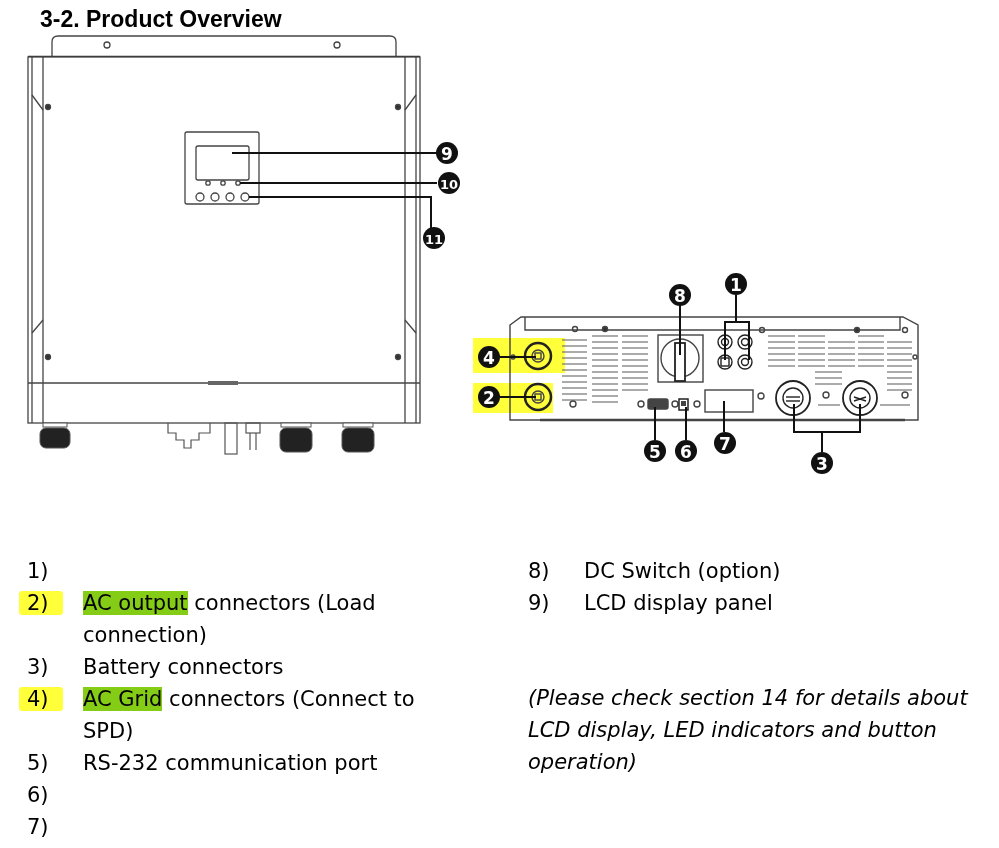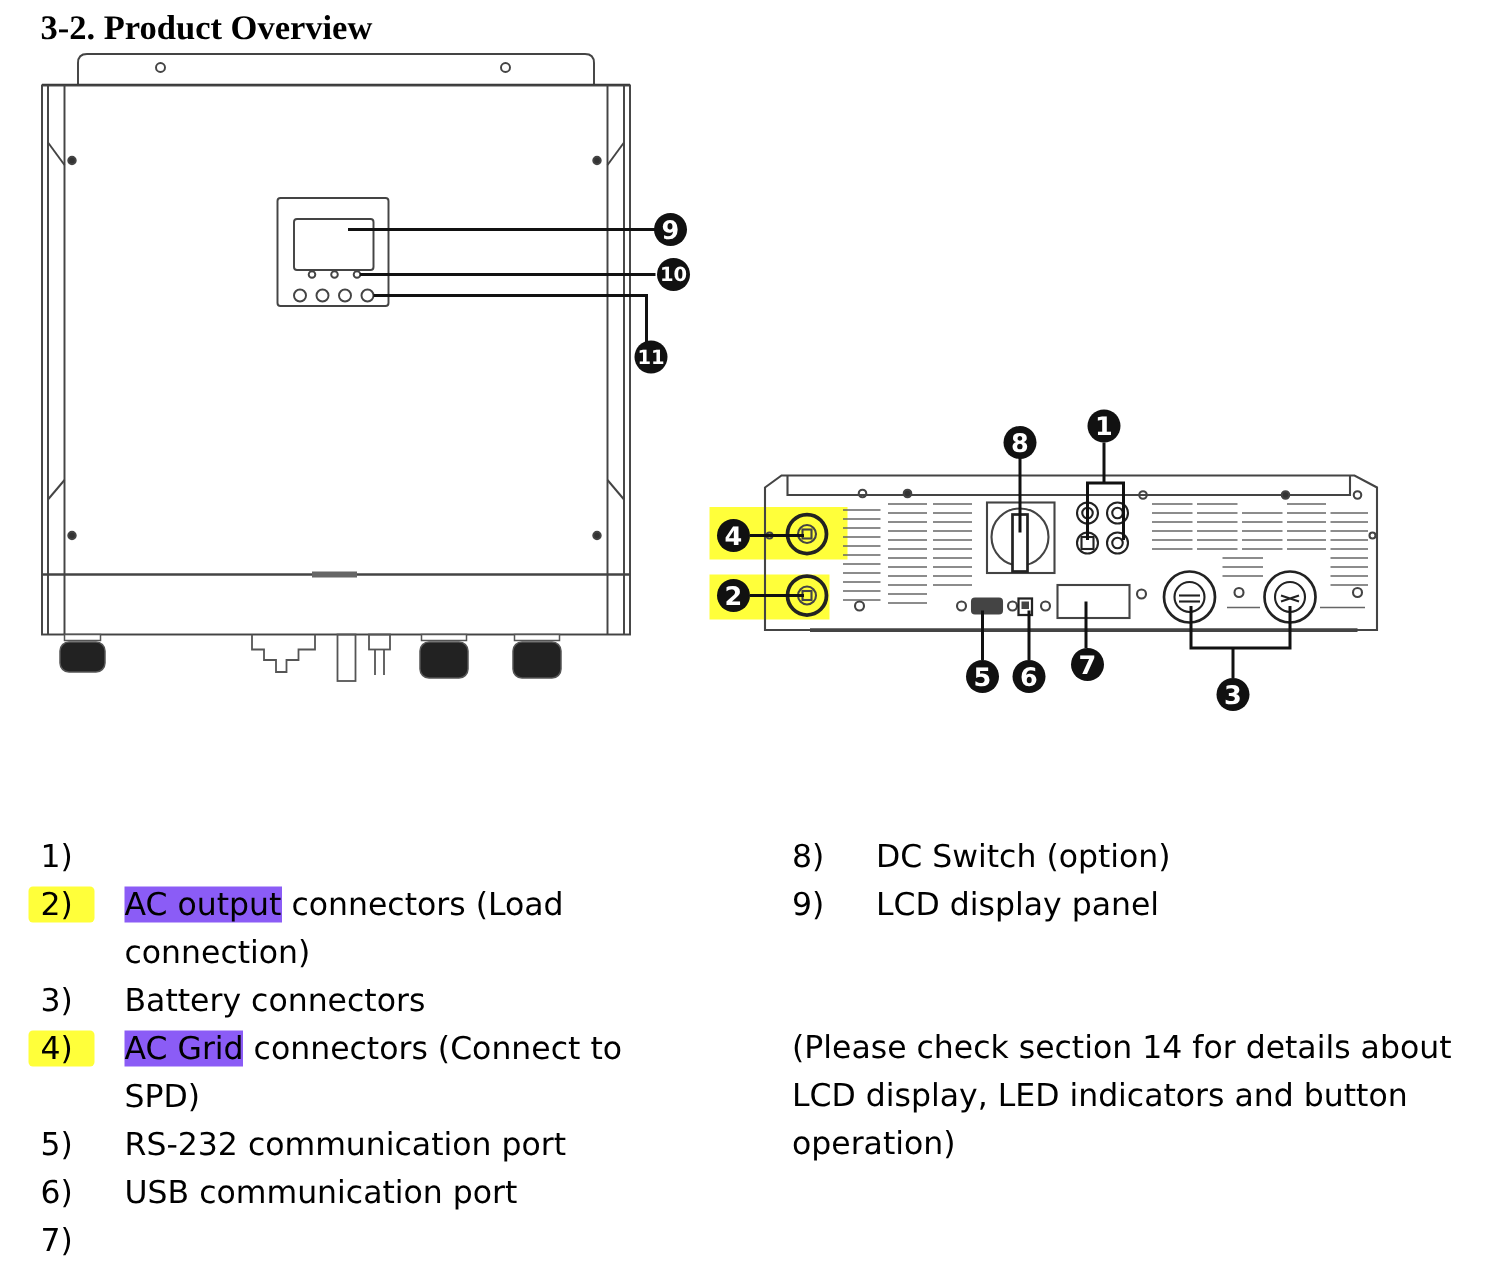--- a/index.html
+++ b/index.html
@@ -1,26 +1,26 @@
 <!DOCTYPE html>
 <html><head>
 <meta charset="utf-8">
 <style>
   html, body { margin:0; padding:0; background:#ffffff; }
   body { width:999px; height:848px; position:relative; overflow:hidden; font-family:"DejaVu Sans", sans-serif; color:#000; }
-  .title { position:absolute; left:27px; top:6px; font-family:Liberation Serif, serif; font-weight:bold; font-size:23px; letter-spacing:0px; }
+  .title { position:absolute; left:40px; top:6px; font-family:Liberation Sans, sans-serif; font-weight:bold; font-size:23px; letter-spacing:0px; }
   svg.fig { position:absolute; left:0; top:0; }
   .badge-text { font-family:"DejaVu Sans", sans-serif; font-weight:bold; fill:#fff; text-anchor:middle; dominant-baseline:central; }
   .list { position:absolute; font-family:"DejaVu Sans", sans-serif; font-size:21px; line-height:32px; }
   .item { position:relative; height:32px; white-space:nowrap; }
   .num { position:absolute; left:0; top:0; }
   .txt { position:absolute; left:56px; top:0; }
-  .hl { background:#8b5cf6; }
+  .hl { background:#84cc16; }
   .numhl { background:#ffff3a; padding:0 14px 0 0; margin-left:-8px; padding-left:8px; border-radius:3px; }
-  .note { position:absolute; left:528px; top:682px; width:460px; font-size:21px; line-height:32px; font-family:"DejaVu Sans", sans-serif; }
+  .note { position:absolute; left:528px; top:682px; width:460px; font-size:21px; line-height:32px; font-family:"DejaVu Sans", sans-serif;font-style:italic; }
 </style>
 </head>
 <body>
 
 <div class="title">3-2. Product Overview</div>
 
 <svg class="fig" width="999" height="540" viewBox="0 0 999 540">
 
   <g stroke="#444" fill="none" stroke-width="1.3">
 
@@ -313,21 +313,20 @@
   </div>
   <div class="item">
     <span class="txt">SPD)</span>
   </div>
   <div class="item">
     <span class="num">5)</span>
     <span class="txt">RS-232 communication port</span>
   </div>
   <div class="item">
     <span class="num">6)</span>
-    <span class="txt">USB communication port</span>
   </div>
   <div class="item">
     <span class="num">7)</span>
   </div>
 </div>
 
 <div class="list" style="left:528px; top:555px; width:460px;">
   <div class="item">
     <span class="num">8)</span>
     <span class="txt">DC Switch (option)</span>

